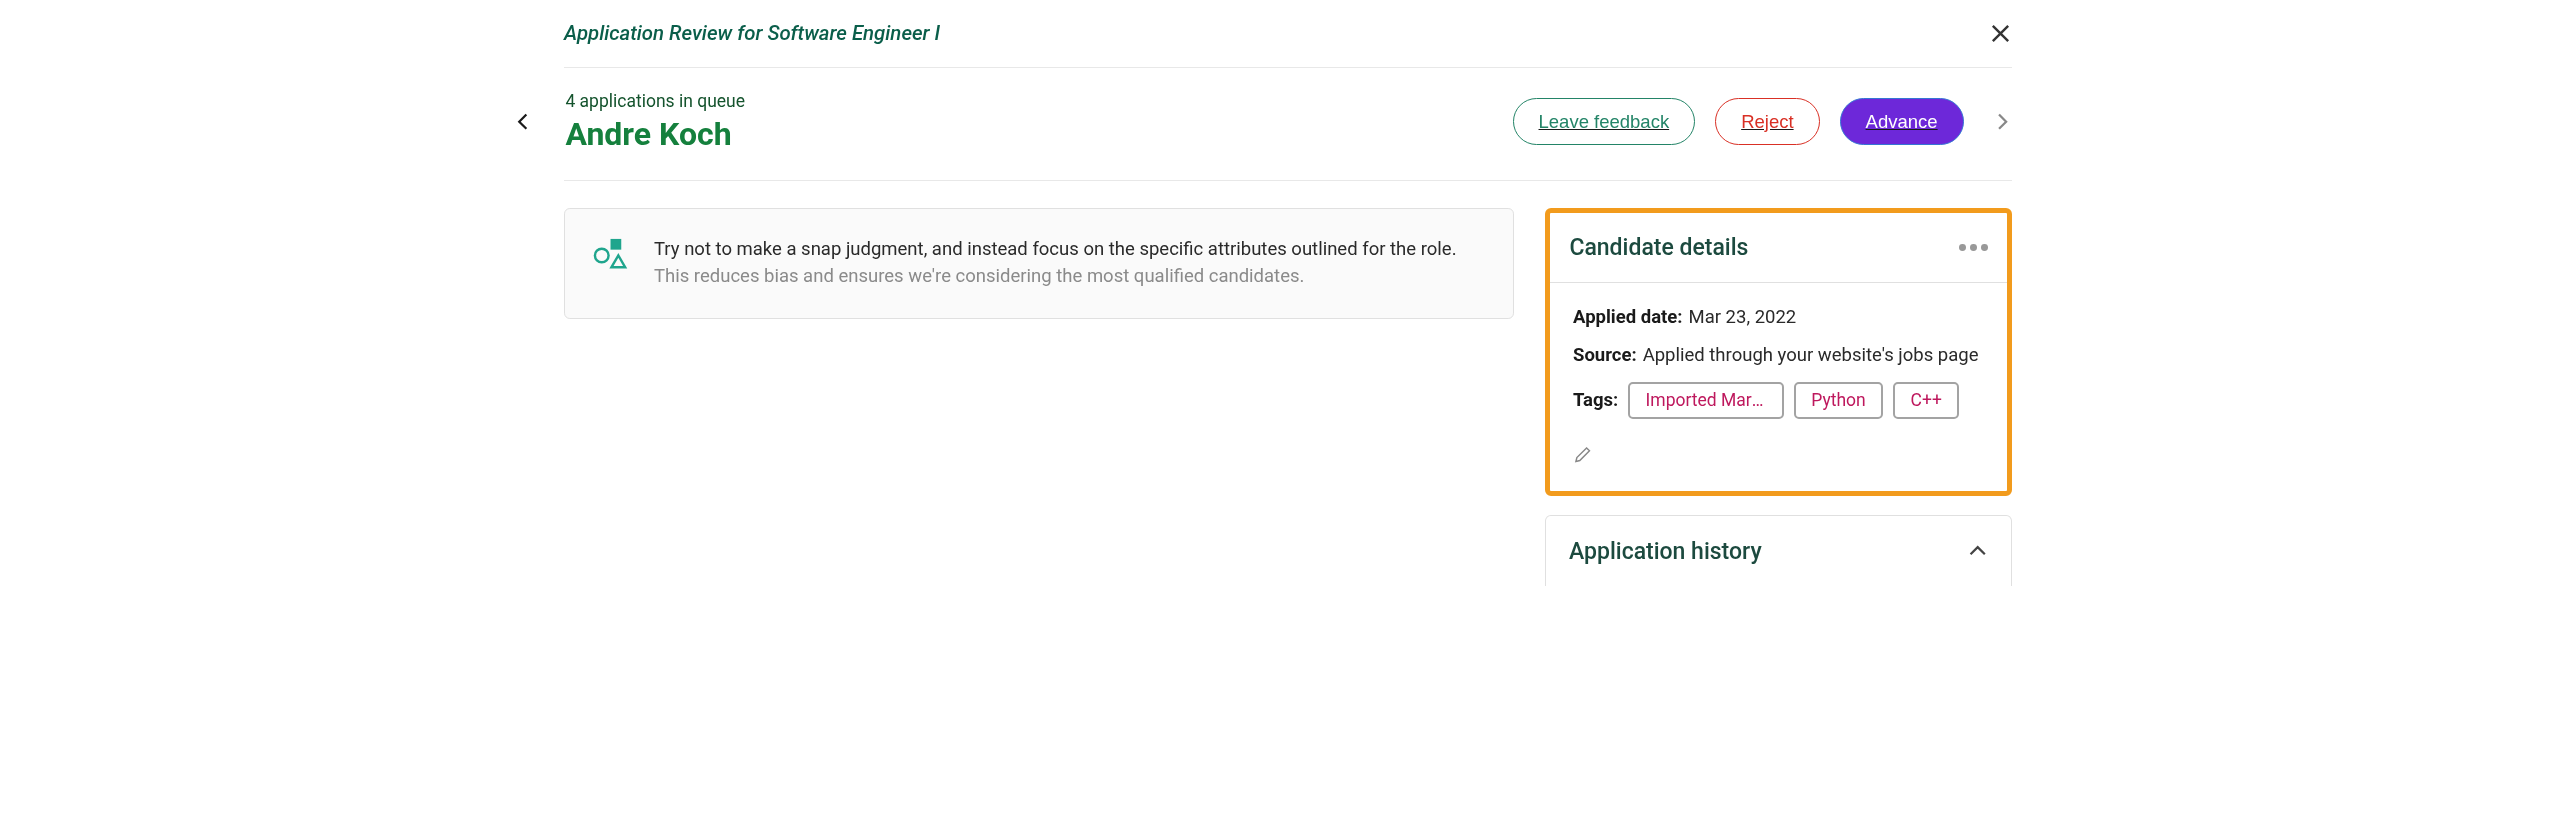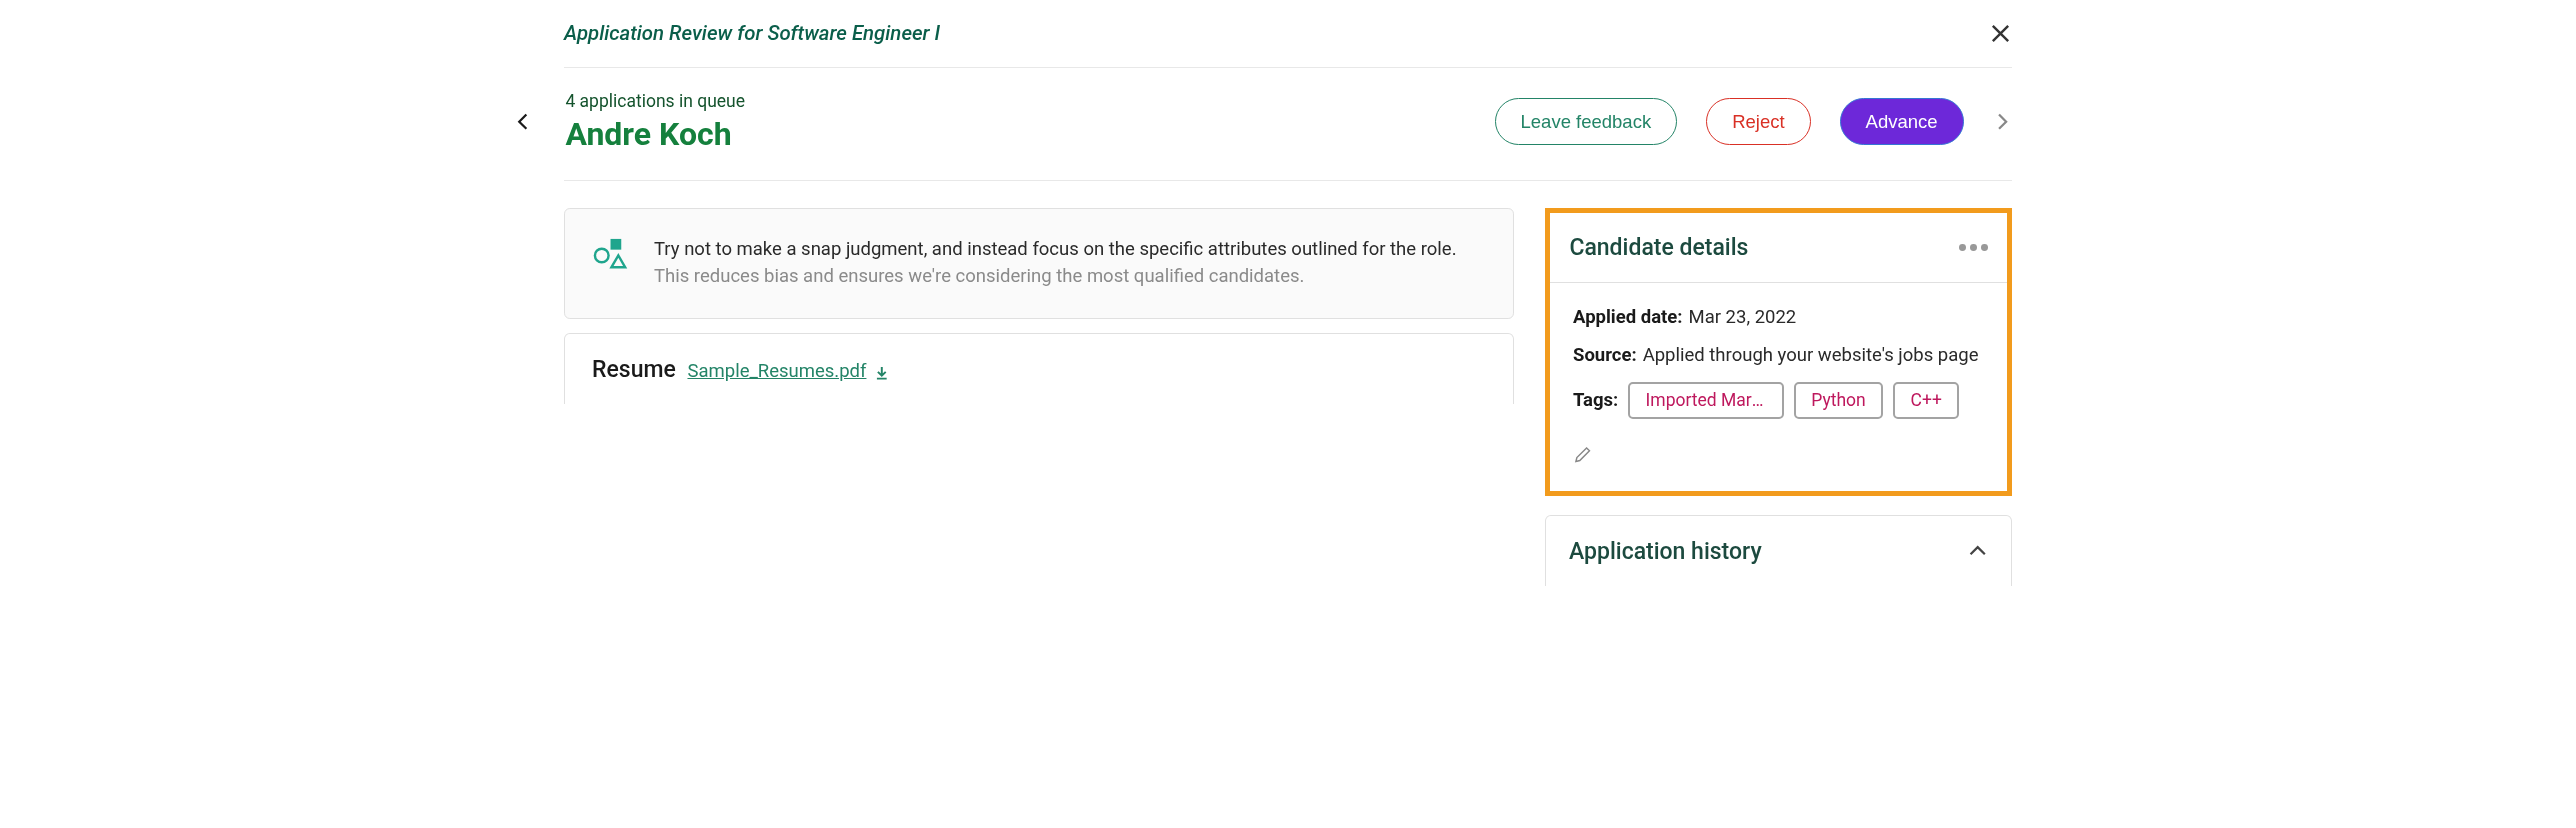--- a/index.html
+++ b/index.html
@@ -80,23 +80,24 @@
 }
 
 .candidate-name {
   font-size: 32px;
   font-weight: 700;
   color: #15803d;
 }
 
 .actions {
   display: flex;
-  gap: 29px;
+  gap: 20px;
   align-items: center;
   margin-right: 27px;
+  text-decoration: underline;
 }
 
 .btn {
   padding: 11.7px 25px;
   border-radius: 27px;
   font-size: 18.5px;
   font-weight: 500;
   cursor: pointer;
   border: 1.9px solid transparent;
   background: transparent;
@@ -222,21 +223,21 @@
   width: 15.6px;
   height: 15.6px;
   stroke: #238467;
   stroke-width: 2;
   margin-left: 3.9px;
 }
 
 
 .details-panel {
   border: 5.8px solid #f29b1d;
-  border-radius: 0;
+  border-radius: 6px;
   padding: 0;
   margin-bottom: 19.4px;
 }
 
 .details-inner {
   padding: 23px;
 }
 
 .details-header {
   display: flex;
@@ -363,31 +364,20 @@
           <circle cx="10" cy="20" r="7" stroke="#1fa58d" stroke-width="2.5" fill="none"></circle>
           <rect x="20" y="4" width="9" height="9" fill="#1fa58d" stroke="#1fa58d" stroke-width="2"></rect>
           <path d="M20 32 L27 20 L34 32 Z" stroke="#1fa58d" stroke-width="2.5" fill="none"></path>
         </svg>
         <div class="banner-text">
           <div class="primary">Try not to make a snap judgment, and instead focus on the specific attributes outlined for the role.</div>
           <div class="secondary">This reduces bias and ensures we're considering the most qualified candidates.</div>
         </div>
       </div>
 
-      <div class="resume-card">
-        <div class="resume-header">
-          <span class="resume-title">Resume</span>
-          <span>
-            <a class="resume-link">Sample_Resumes.pdf</a>
-            <svg class="download-icon" viewBox="0 0 16 16" fill="none" style="display:inline;vertical-align:middle">
-              <path d="M8 2 L8 10 M4 7 L8 11 L12 7 M3 14 L13 14"></path>
-            </svg>
-          </span>
-        </div>
-      </div>
 
     </div>
 
     <div class="right-col">
 
       <div class="details-panel">
         <div class="details-header">
           <span class="details-title">Candidate details</span>
           <div class="dots-icon">
             <span></span>

